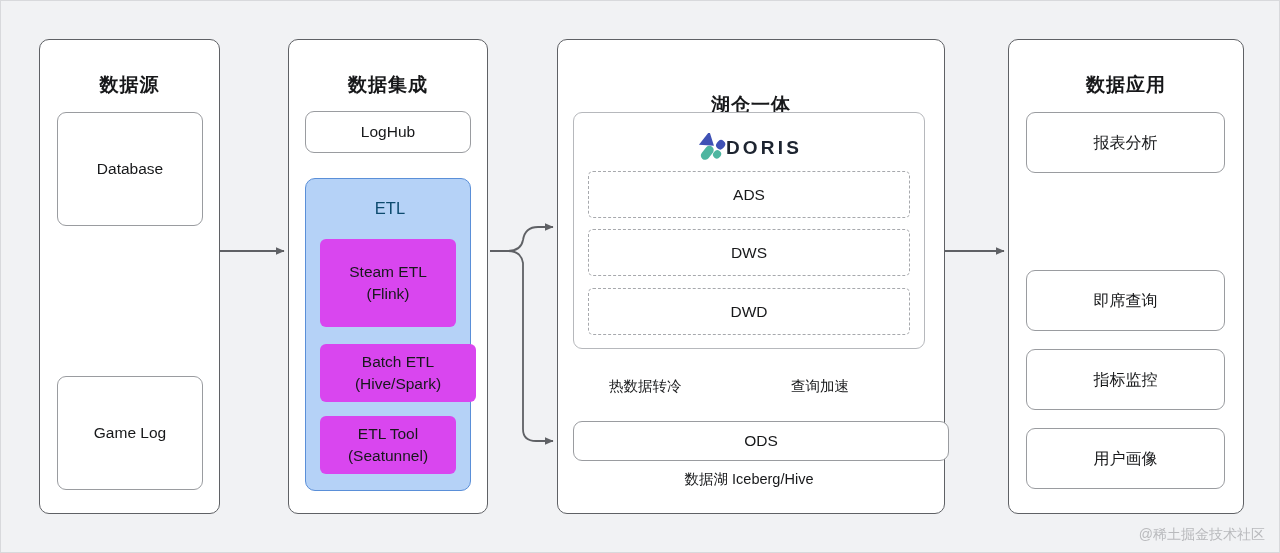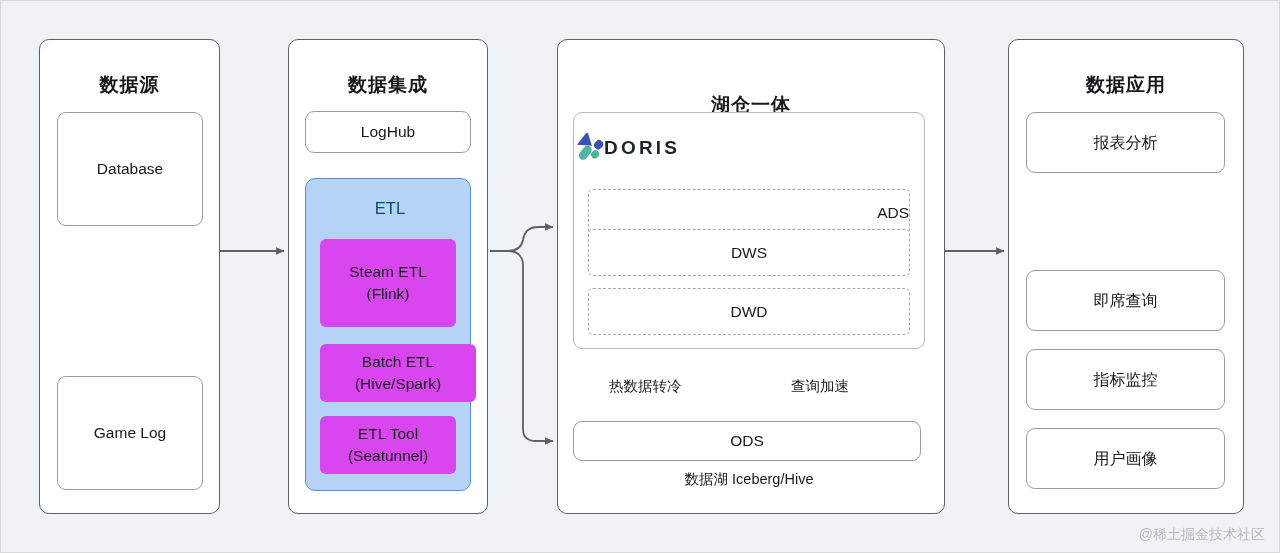--- a/index.html
+++ b/index.html
@@ -87,20 +87,21 @@
     align-items: center;
     justify-content: center;
     font-size: 15.5px;
     color: #17181a;
   }
 
   
   .doris-logo {
     display: flex;
     align-items: center;
+    justify-content: center;
   }
   .doris-word {
     font-size: 19px;
     font-weight: bold;
     letter-spacing: 3.2px;
     color: #1d2430;
   }
 
   .caption {
     position: absolute;
@@ -202,34 +203,34 @@
         <g transform="rotate(38 15 15.5)">
           <path d="M3.2,3.0 L3.2,20.0 L15.6,11.5 Z" fill="#3f51b5"></path>
           <rect x="16.2" y="1.8" width="8.2" height="9.6" rx="4.1" fill="#3f51b5"></rect>
           <rect x="10.4" y="13.4" width="8.6" height="15.6" rx="4.3" fill="#4db6a0"></rect>
           <rect x="19.6" y="12.2" width="7.6" height="8.4" rx="3.8" fill="#4db6a0"></rect>
         </g>
       </svg>
       <span class="doris-word">DORIS</span>
     </div>
   </div>
-  <div class="abs dashed-node" style="left:587px; top:188px; width:322px; height:47px;justify-content:flex-end;">
+  <div class="abs dashed-node" style="left:587px; top:170px; width:322px; height:47px;">
     <span>ADS</span>
   </div>
   <div class="abs dashed-node" style="left:587px; top:228px; width:322px; height:47px;">
     <span>DWS</span>
   </div>
   <div class="abs dashed-node" style="left:587px; top:287px; width:322px; height:47px;">
     <span>DWD</span>
   </div>
 
   <div class="edge-label" style="left:608px; top:376px;">热数据转冷</div>
   <div class="edge-label" style="left:790px; top:376px;">查询加速</div>
 
-  <div class="abs node" style="left:572px; top:420px; width:348px; height:40px;">
+  <div class="abs node" style="left:572px; top:420px; width:376px; height:40px;">
     <span>ODS</span>
   </div>
   <div class="caption" style="left:572px; width:352px; top:469px;">数据湖 Iceberg/Hive</div>
 
   <div class="abs panel" style="left:1007px; top:38px; width:236px; height:475px;">
     <div class="panel-title" style="top:32px;">数据应用</div>
   </div>
   <div class="abs node cn" style="left:1025px; top:111px; width:199px; height:61px;">
     <span>报表分析</span>
   </div>

